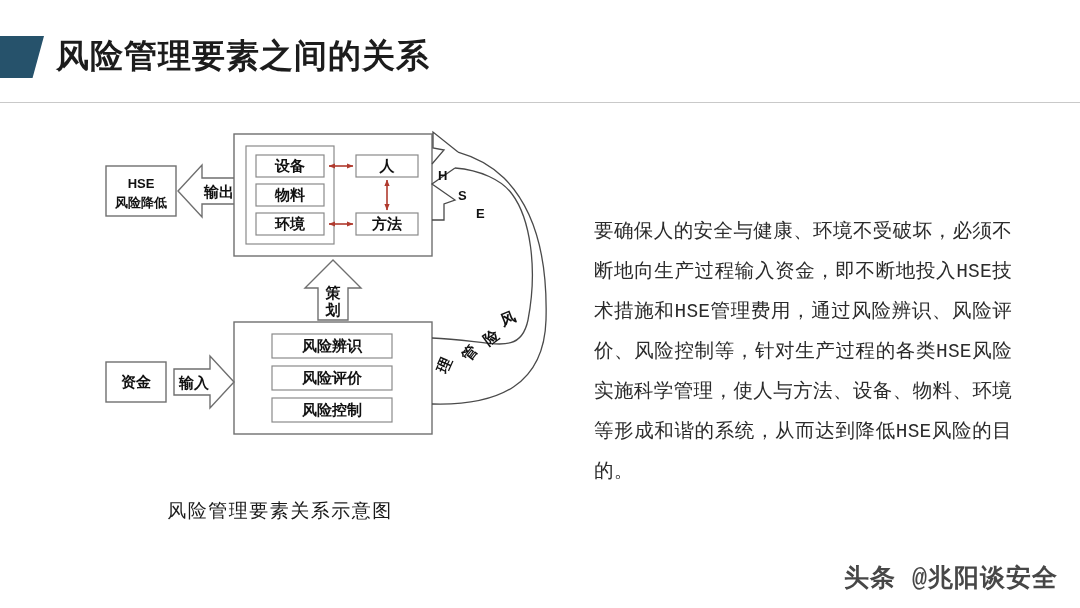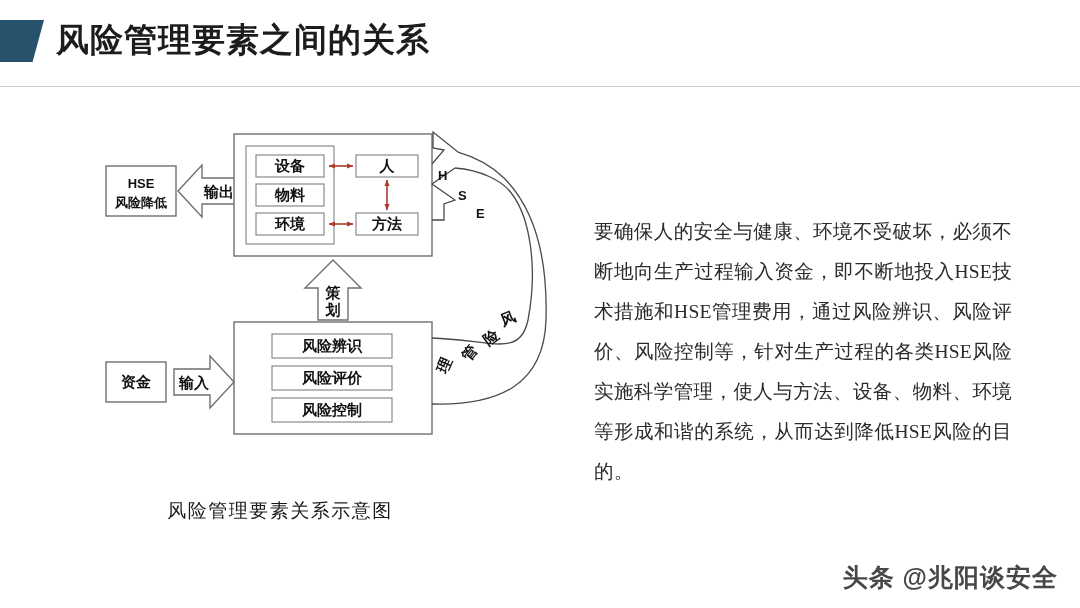--- a/index.html
+++ b/index.html
@@ -13,21 +13,21 @@
     position: relative;
     overflow: hidden;
     font-family: "Liberation Sans", "DejaVu Sans", sans-serif;
     color: #1a1a1a;
   }
 
   
   #slide-header {
     position: absolute;
     left: 0;
-    top: 0;
+    top: 16px;
     width: 1024px;
     height: 88px;
     text-align: right;
   }
   #title-accent {
     position: absolute;
     left: 0px;
     top: 20px;
     width: 44px;
     height: 42px;
@@ -91,34 +91,34 @@
   }
 
   
   #text-panel {
     position: absolute;
     left: 594px;
     top: 104px;
     width: 418px;
   }
   #body-paragraph {
-    font-family: Liberation Serif, serif;
+    font-family: Liberation Mono, monospace;
     font-size: 19.5px;
     line-height: 40px;
     color: #2b2b2b;
     text-align: justify;
     letter-spacing: 0.2px;
   }
 
   
   #watermark {
     position: absolute;
     right: 22px;
     bottom: 14px;
-    font-family: Liberation Sans, sans-serif;
+    font-family: Liberation Mono, monospace;
     font-size: 25px;
     font-weight: bold;
     color: #2e2e2e;
     opacity: 0.88;
     letter-spacing: 1px;
   }
 
   
   .boxlabel {
     font-family: "Liberation Serif", "DejaVu Serif", serif;

